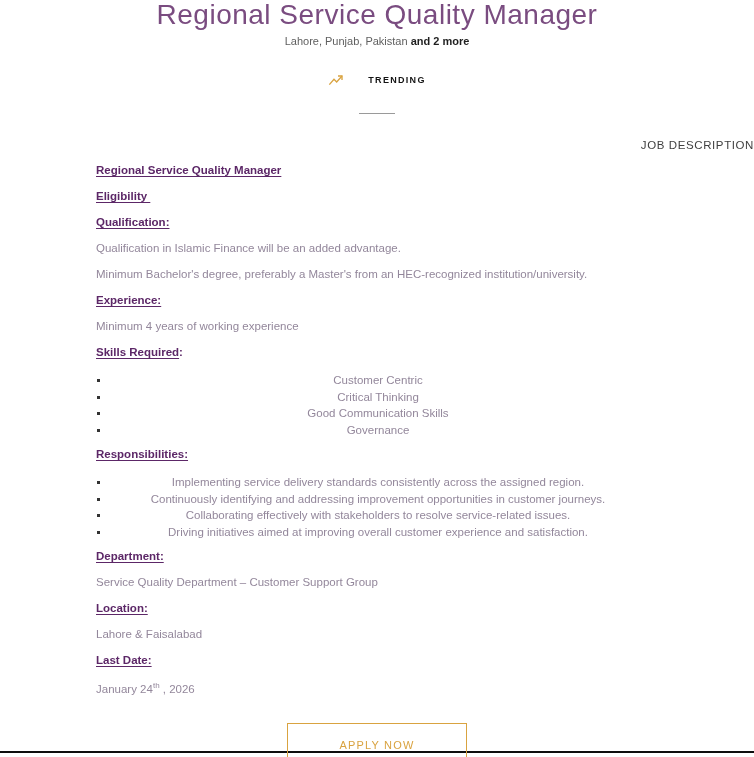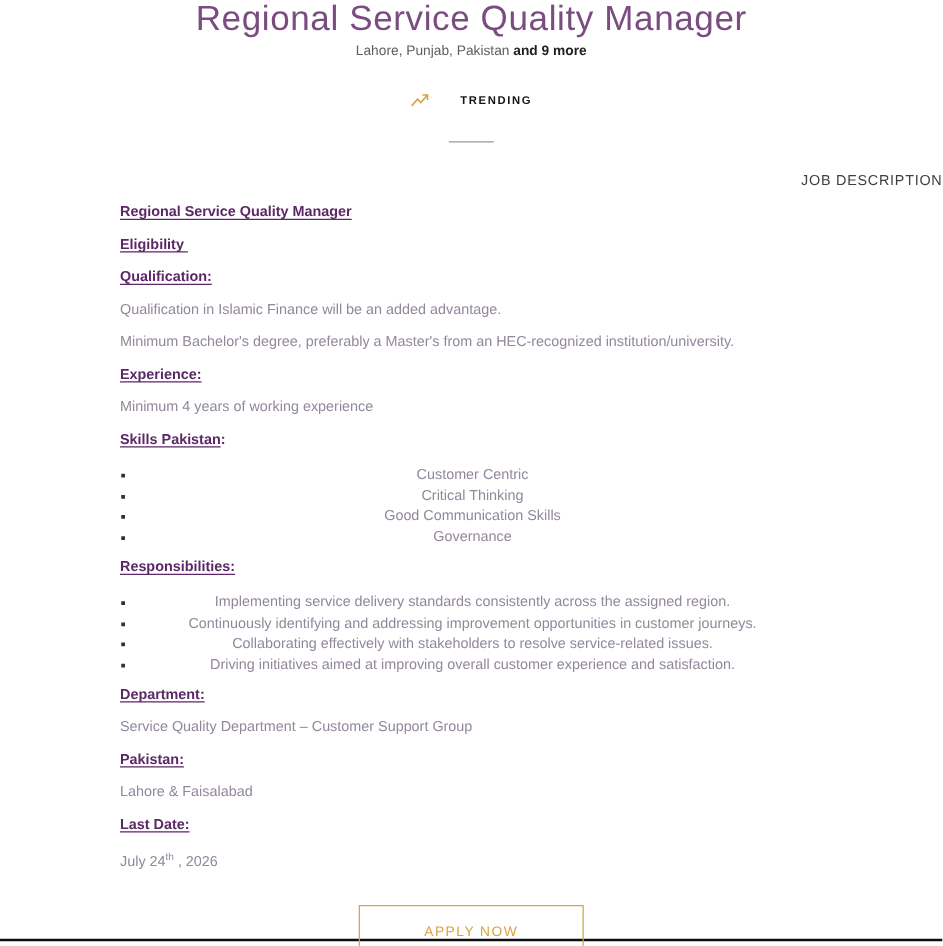--- a/index.html
+++ b/index.html
@@ -94,21 +94,21 @@
     background: #0e0e0e;
     z-index: 1;
   }
 </style>
 </head>
 <body>
 
 <div class="header">
   <h1 class="job-title">Regional Service Quality Manager</h1>
   <div class="location-line">
-    <span>Lahore, Punjab, Pakistan </span><span class="more">and 9 more</span>
+    <span>Lahore, Punjab, Pakistan </span><span class="more">and 2 more</span>
   </div>
   <div class="trending">
     <span style="display:inline-flex;">
       <svg width="16" height="14" viewBox="0 0 24 20" fill="none">
         <polyline points="2,17 9,9 13,13 21,4" stroke="#d9a340" stroke-width="2" fill="none"></polyline>
         <polyline points="15,4 21,4 21,10" stroke="#d9a340" stroke-width="2" fill="none"></polyline>
       </svg>
     </span>
     <span class="trending-label">TRENDING</span>
   </div>
@@ -117,39 +117,39 @@
 </div>
 
 <div class="content">
   <p class="h"><span class="hu">Regional Service Quality Manager</span><span></span></p>
   <p class="h"><span class="hu">Eligibility&nbsp;</span><span></span></p>
   <p class="h"><span class="hu">Qualification:</span><span></span></p>
   <p class="body-p">Qualification in Islamic Finance will be an added advantage.</p>
   <p class="body-p">Minimum Bachelor's degree, preferably a Master's from an HEC-recognized institution/university.</p>
   <p class="h"><span class="hu">Experience:</span><span></span></p>
   <p class="body-p">Minimum 4 years of working experience</p>
-  <p class="h"><span class="hu">Skills Pakistan</span><span>:</span></p>
+  <p class="h"><span class="hu">Skills Required</span><span>:</span></p>
   <ul class="blist">
     <li>Customer Centric</li>
     <li>Critical Thinking</li>
     <li>Good Communication Skills</li>
     <li>Governance</li>
   </ul>
   <p class="h"><span class="hu">Responsibilities:</span><span></span></p>
   <ul class="blist">
     <li>Implementing service delivery standards consistently across the assigned region.</li>
     <li>Continuously identifying and addressing improvement opportunities in customer journeys.</li>
     <li>Collaborating effectively with stakeholders to resolve service-related issues.</li>
     <li>Driving initiatives aimed at improving overall customer experience and satisfaction.</li>
   </ul>
   <p class="h"><span class="hu">Department:</span><span></span></p>
   <p class="body-p">Service Quality Department – Customer Support Group</p>
-  <p class="h"><span class="hu">Pakistan:</span><span></span></p>
+  <p class="h"><span class="hu">Location:</span><span></span></p>
   <p class="body-p">Lahore &amp; Faisalabad</p>
   <p class="h"><span class="hu">Last Date:</span><span></span></p>
-  <p class="body-p"><span>July 24</span><sup>th</sup><span> , 2026</span></p>
+  <p class="body-p"><span>January 24</span><sup>th</sup><span> , 2026</span></p>
 </div>
 
 <div class="apply-wrap">
   <button class="apply-btn">APPLY NOW</button>
 </div>
 
 <div class="bottom-bar"></div>
 
 </body></html>

